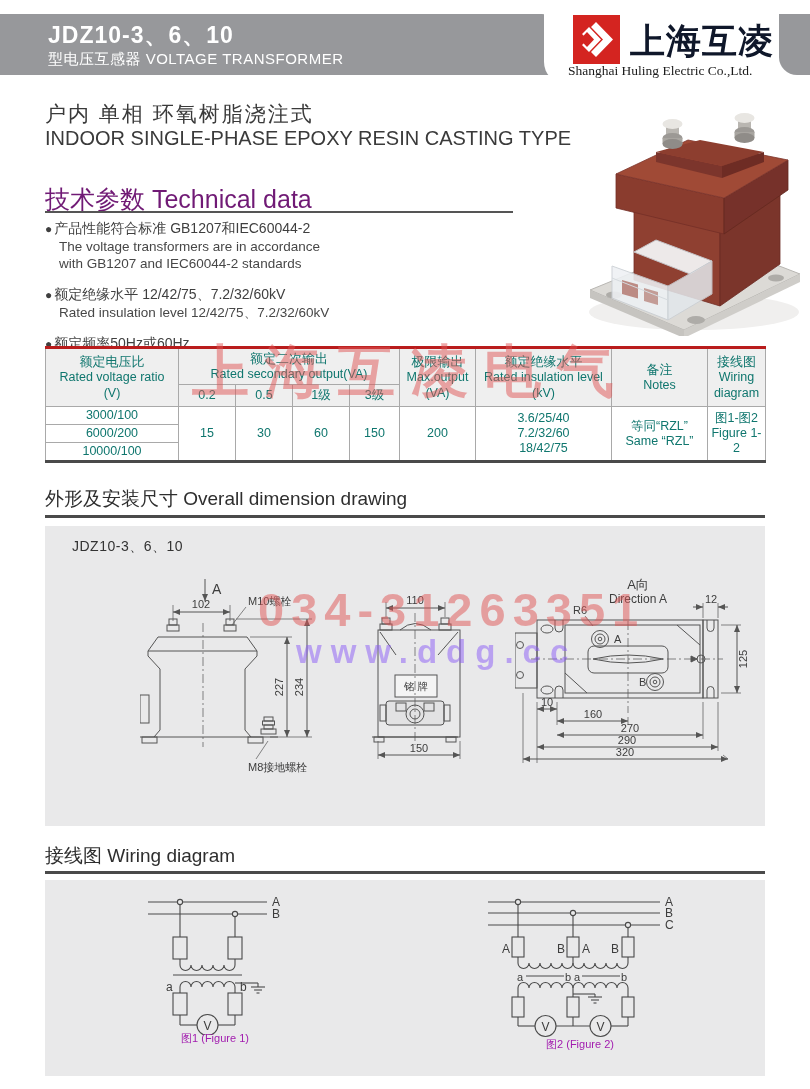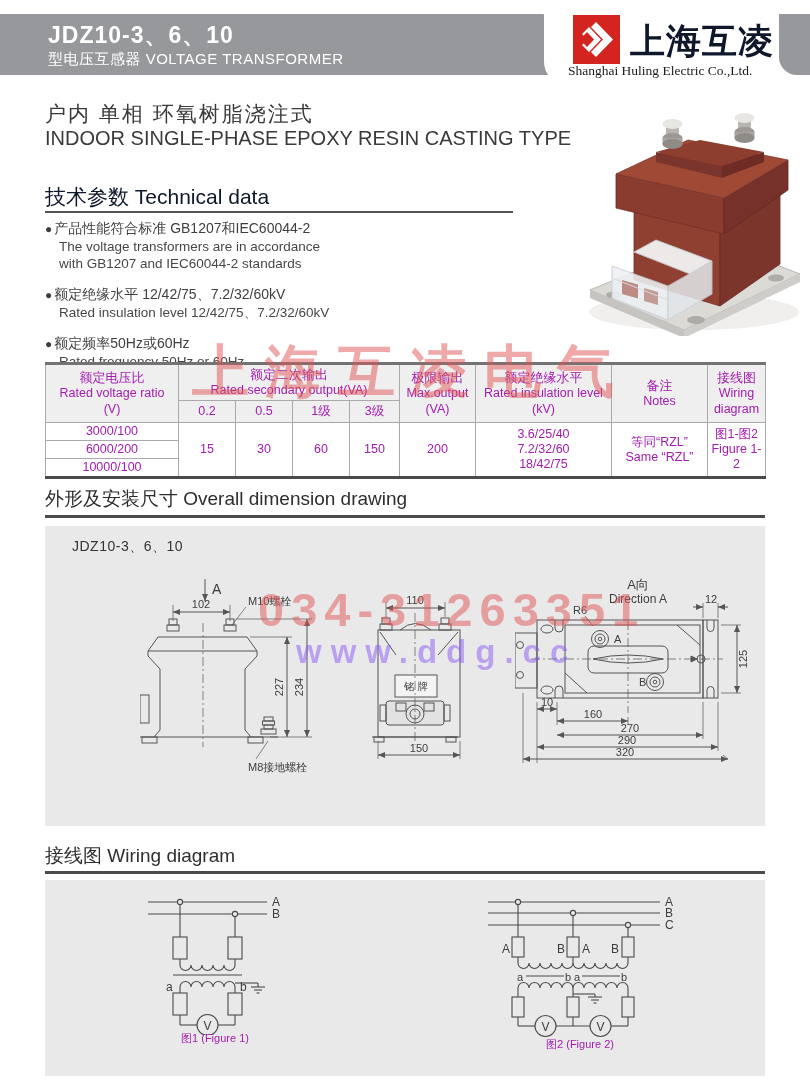--- a/index.html
+++ b/index.html
@@ -12,40 +12,40 @@
   .hdr-model { position:absolute; left:48px; top:20px; font-size:23px; font-weight:bold; color:#fff; letter-spacing:1px; }
   .hdr-sub { position:absolute; left:48px; top:50px; font-size:15px; color:#fff; letter-spacing:0.5px; }
   .logo-panel { position:absolute; left:544px; top:0; width:235px; height:84px; background:#fff; border-radius:0 0 0 22px; }
   .logo-sq { position:absolute; left:29px; top:15px; width:47px; height:49px; }
   .logo-cn { position:absolute; left:86px; top:18px; font-size:35px; font-weight:bold; color:#0f172a; letter-spacing:1px; }
   .logo-en { position:absolute; left:24px; top:63px; font-size:13.5px; color:#1a1a1a; white-space:nowrap;font-family:Liberation Serif, serif; }
 
   
   .intro-cn { position:absolute; left:45px; top:100px; font-size:21px; color:#3a3a3a; letter-spacing:2px; }
   .intro-en { position:absolute; left:45px; top:127px; font-size:20px; color:#3a3a3a; }
-  .tech-head { position:absolute; left:45px; top:183px; font-size:21px; color:#0f172a; }
+  .tech-head { position:absolute; left:45px; top:183px; font-size:25px; color:#701a75; }
   .tech-rule { position:absolute; left:45px; top:211px; width:468px; height:2px; background:#555; }
   .bullets { position:absolute; left:45px; top:219px; width:420px; font-size:14px; color:#3f3f3f; }
   .bullet { margin-bottom:13px; }
   .bullet-cn::before { content:"●"; margin-right:2px; font-size:12px; }
   .bullet-cn { line-height:18px; }
   .bullet-en { line-height:17px; padding-left:14px; color:#474747; font-size:13.5px; }
 
   
   .photo { position:absolute; left:572px; top:96px; width:236px; height:240px; }
 
   
   .wm { position:absolute; z-index:9; pointer-events:none; font-weight:bold; opacity:0.5; white-space:nowrap; }
   .wm-co { left:192px; top:334px; font-size:57px; letter-spacing:16px; color:#e05555; }
   .wm-ph { left:258px; top:582px; font-size:47px; letter-spacing:7px; color:#e05555; }
   .wm-web { left:296px; top:633px; font-size:33px; letter-spacing:9px; color:#8b5cf6; }
 
   
-  .spec { position:absolute; left:45px; top:362px; width:720px; border-collapse:collapse; table-layout:fixed;
-          border-top:3px solid #737373; border-bottom:3px solid #4a4a4a; font-size:12.5px; color:#a21caf; text-align:center; }
+  .spec { position:absolute; left:45px; top:346px; width:720px; border-collapse:collapse; table-layout:fixed;
+          border-top:3px solid #b91c1c; border-bottom:3px solid #4a4a4a; font-size:12.5px; color:#0f766e; text-align:center; }
   .spec th, .spec td { border:1px solid #a9a9a9; font-weight:normal; padding:1px 2px; }
   .spec thead th { background:#efefef; line-height:1.25; }
   .spec .cn { font-size:13px; }
   .spec td { height:15px; line-height:15px; }
   .spec .stack div { line-height:15px; }
 
   
   .sec-head { position:absolute; font-size:19px; color:#2e2e2e; }
   .sec-rule { position:absolute; left:45px; width:720px; height:2.5px; background:#4a4a4a; }
 

